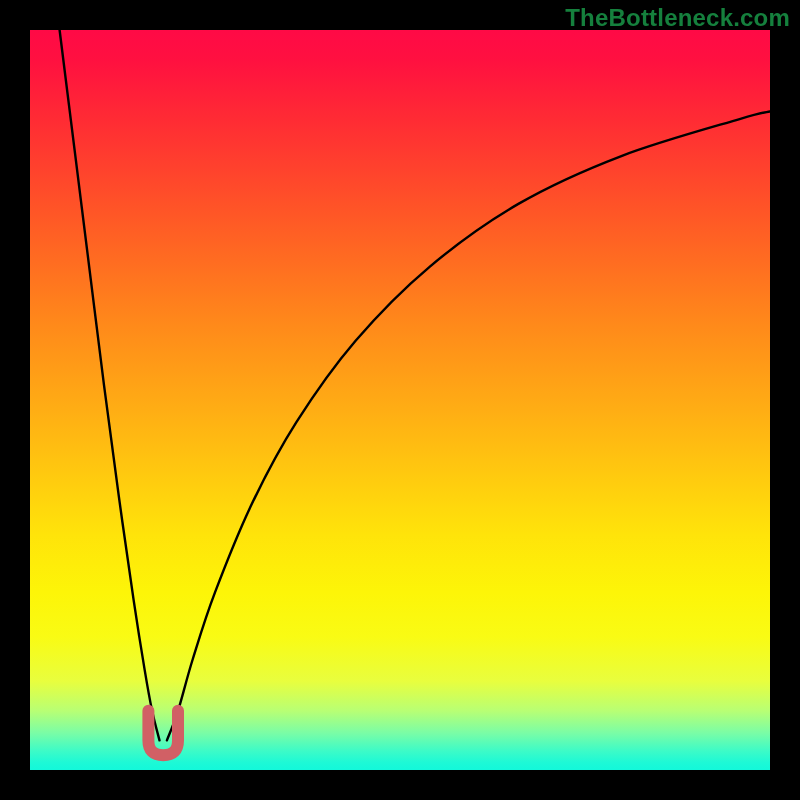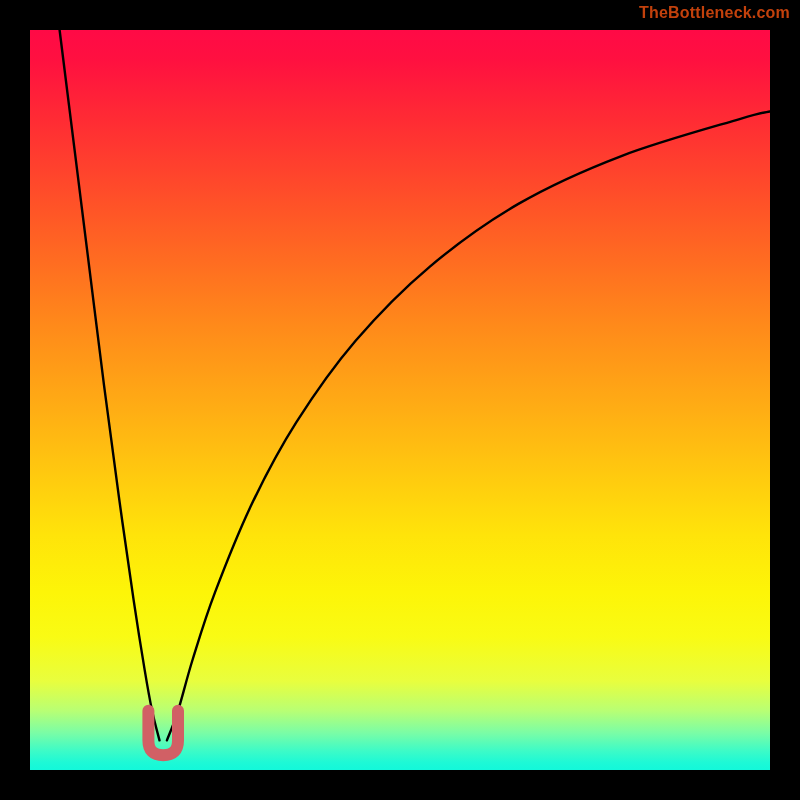--- a/index.html
+++ b/index.html
@@ -54,22 +54,22 @@
     position: absolute;
     left: 0;
     top: 0;
     width: 740px;
     height: 740px;
   }
   .attribution {
     position: absolute;
     top: 4px;
     right: 10px;
-    color: #c2410c;
-    font-size: 16px;
+    color: #15803d;
+    font-size: 24px;
     font-weight: 600;
     letter-spacing: 0.2px;
   }
 </style>
 </head>
 <body>
 
 <div class="outer">
 
   <div class="attribution">TheBottleneck.com</div>

